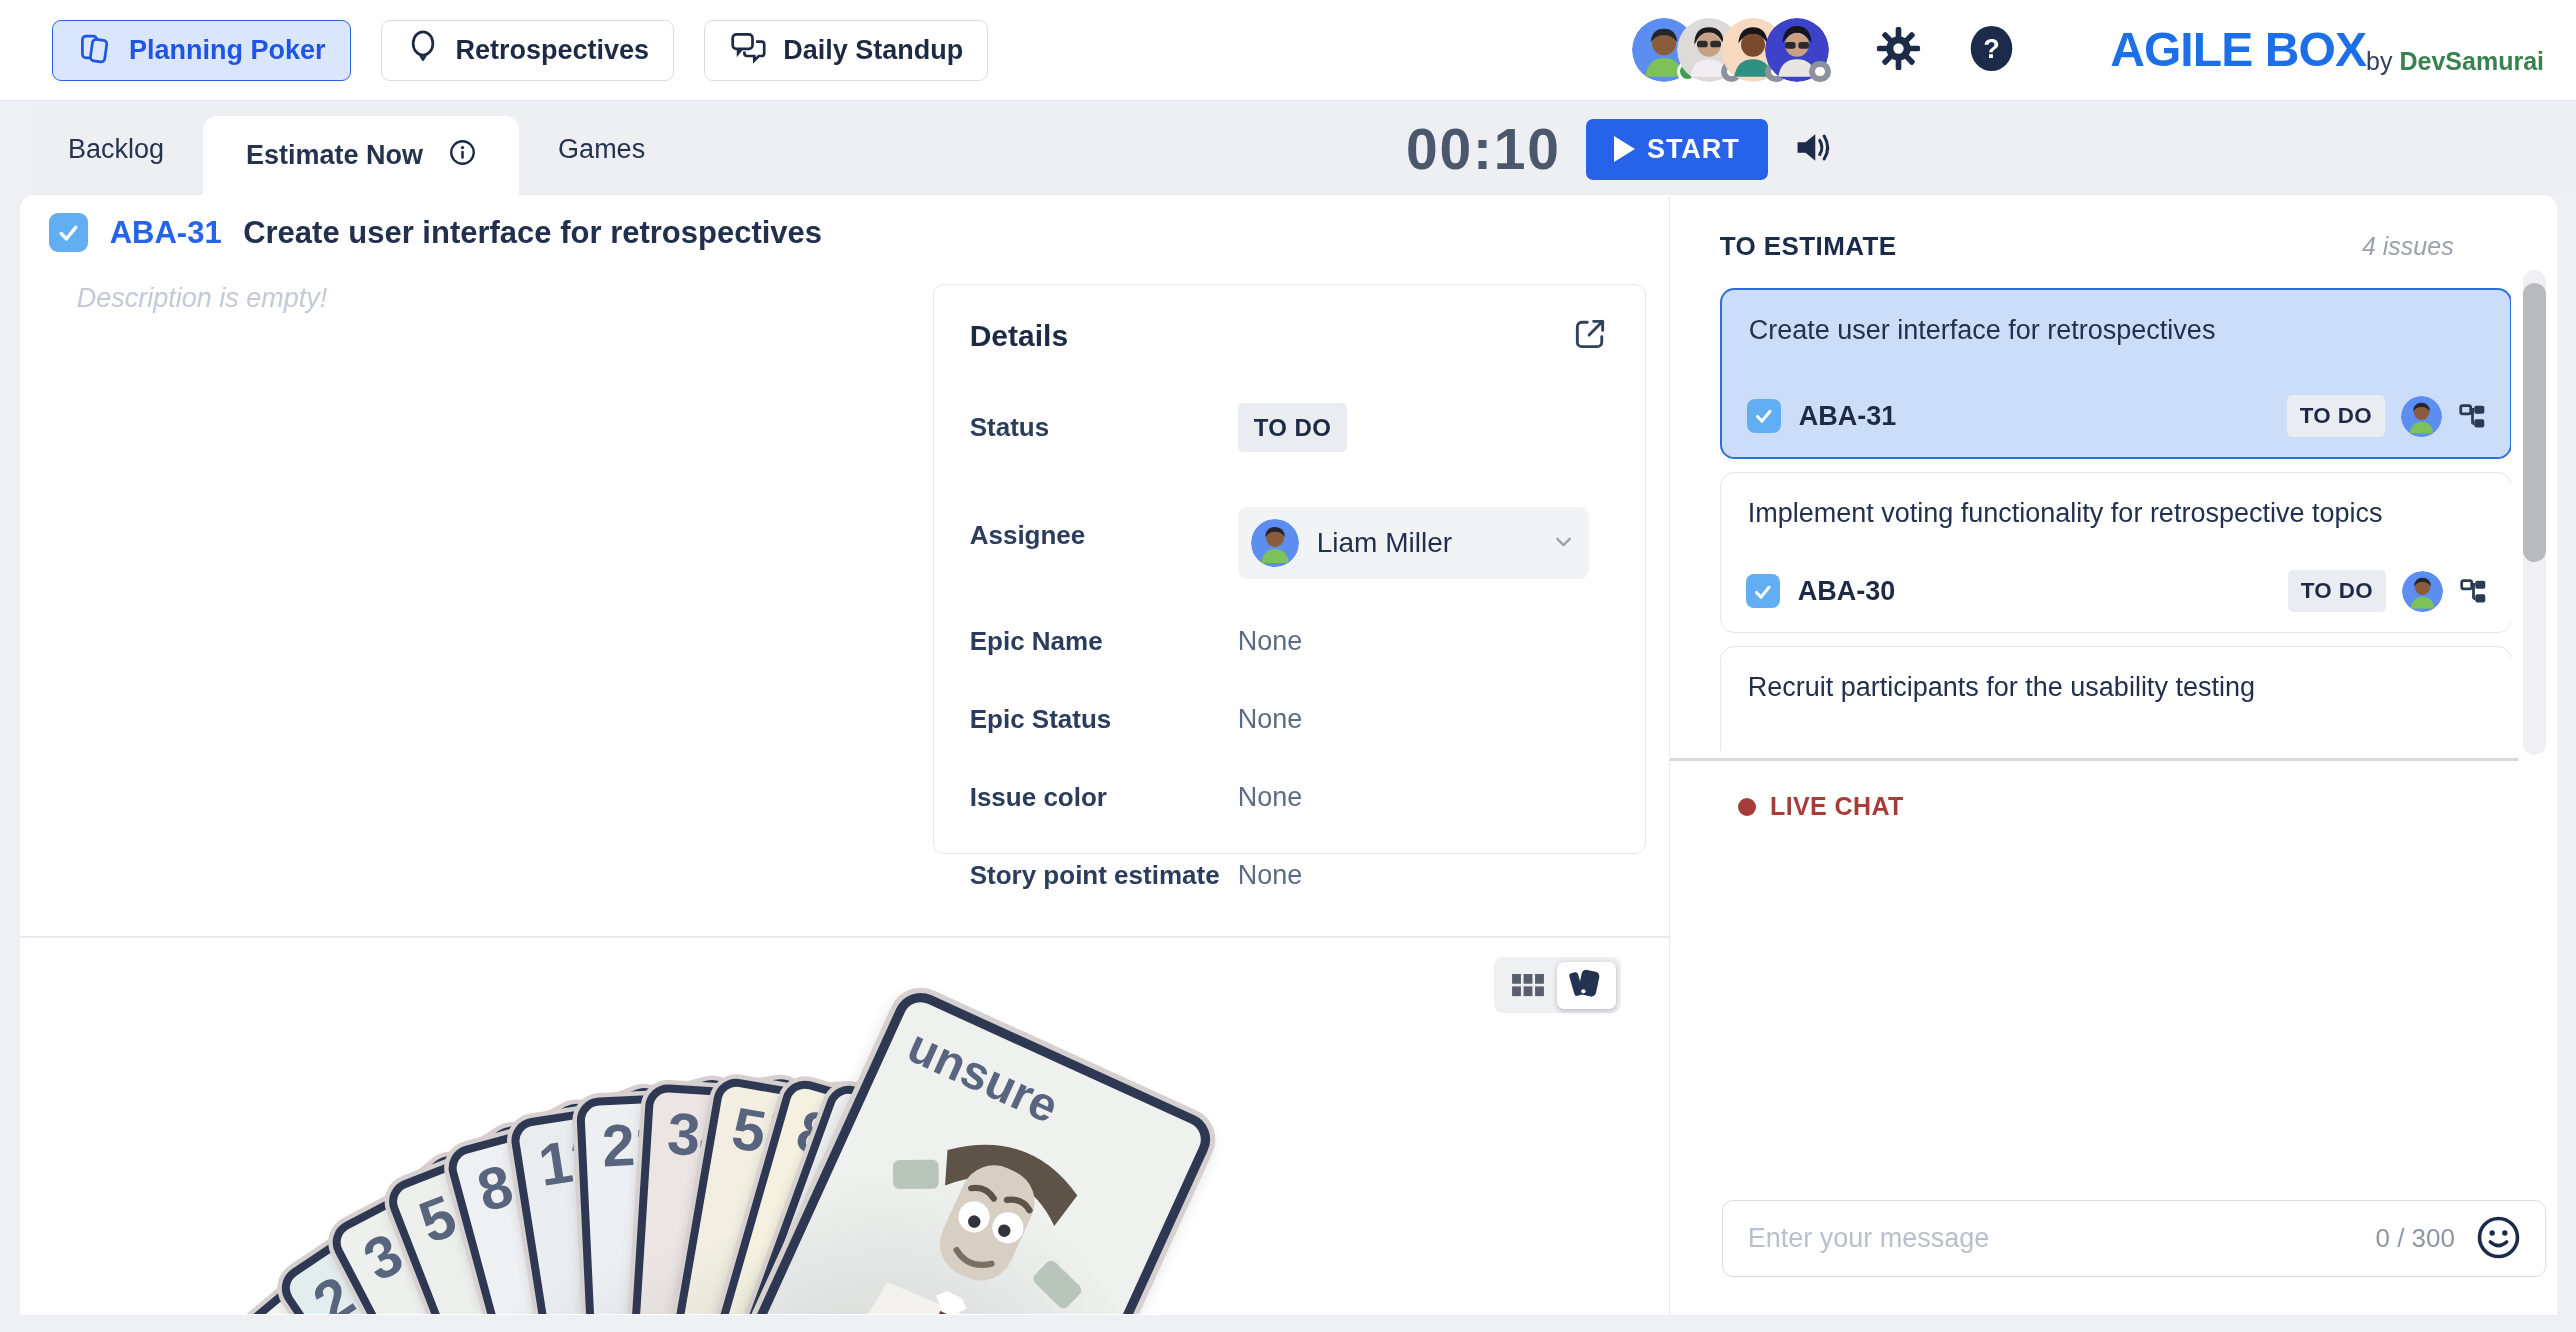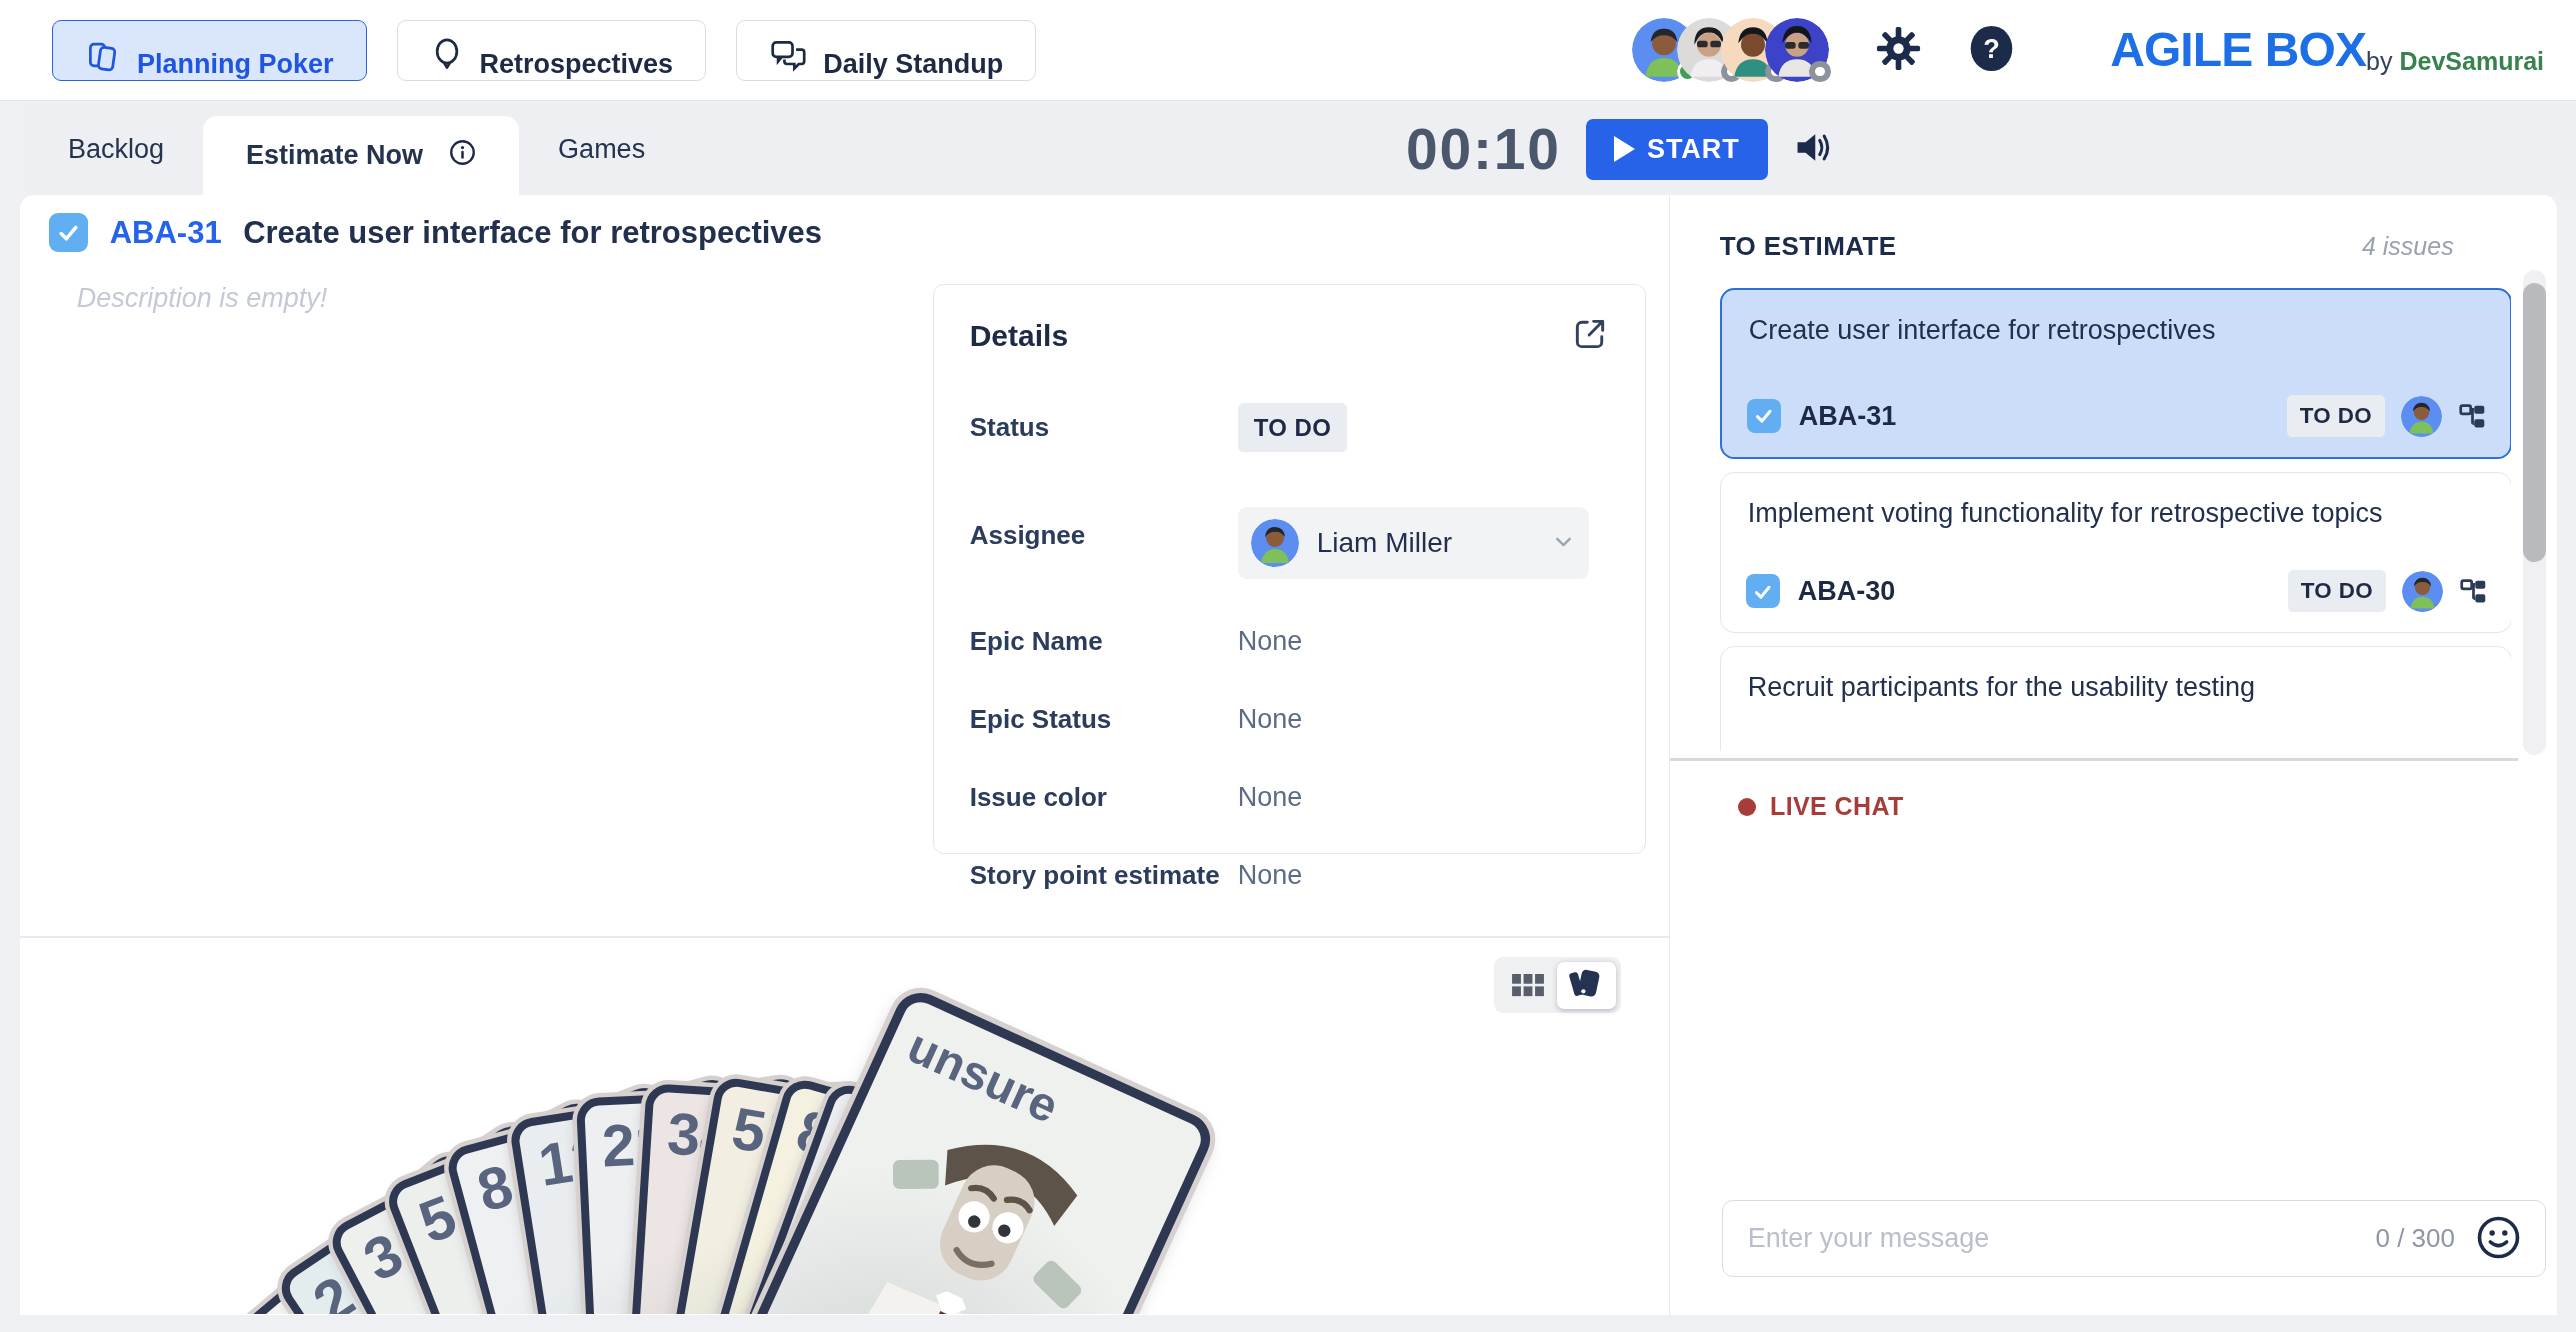--- a/index.html
+++ b/index.html
@@ -2,21 +2,21 @@
 <html style="font-size:14.3px"><head>
 <meta charset="utf-8">
 <style>
   html,body{margin:0;padding:0;background:#e9ebee;}
   .screen{position:relative;width:2576px;height:1333px;background:#eef0f3;overflow:hidden;
           font-family:"Liberation Sans",sans-serif;color:#22304e;}
 
   
   .topbar{position:absolute;left:0;top:0;width:100%;height:101px;background:#fff;
           border-bottom:1.8px solid #e3e6ea;display:flex;align-items:center;padding:0 32px 0 52px;box-sizing:border-box;gap:30px;}
-  .navbtn{display:flex;align-items:flex-end;gap:16px;height:59px;padding:0 32px;border:1.8px solid #d9dde3;
+  .navbtn{display:flex;align-items:center;gap:16px;height:59px;padding:0 24px;border:1.8px solid #d9dde3;
           border-radius:9px;background:#fff;font-weight:700;font-size:27px;color:#1e2a44;white-space:nowrap;cursor:pointer;}
   .navbtn.active{background:#d9e6fb;border-color:#2a62e6;color:#1f55e0;}
   .topbar-right{margin-left:auto;display:flex;align-items:center;gap:47px;}
   .avatars{display:flex;align-items:center;}
   .avatar-wrap{position:relative;width:64px;height:64px;margin-left:-19.7px;}
   .avatar-wrap:first-child{margin-left:0;}
   .avatar-wrap svg{width:64px;height:64px;border-radius:50%;display:block;}
   .status-dot{position:absolute;right:-1.8px;bottom:0;width:21.5px;height:21.5px;border-radius:50%;box-sizing:border-box;}
   .status-dot.online{background:#3f9e56;border:3.6px solid #fff;}
   .status-dot.offline{background:#fff;border:6.3px solid #8d939d;}

